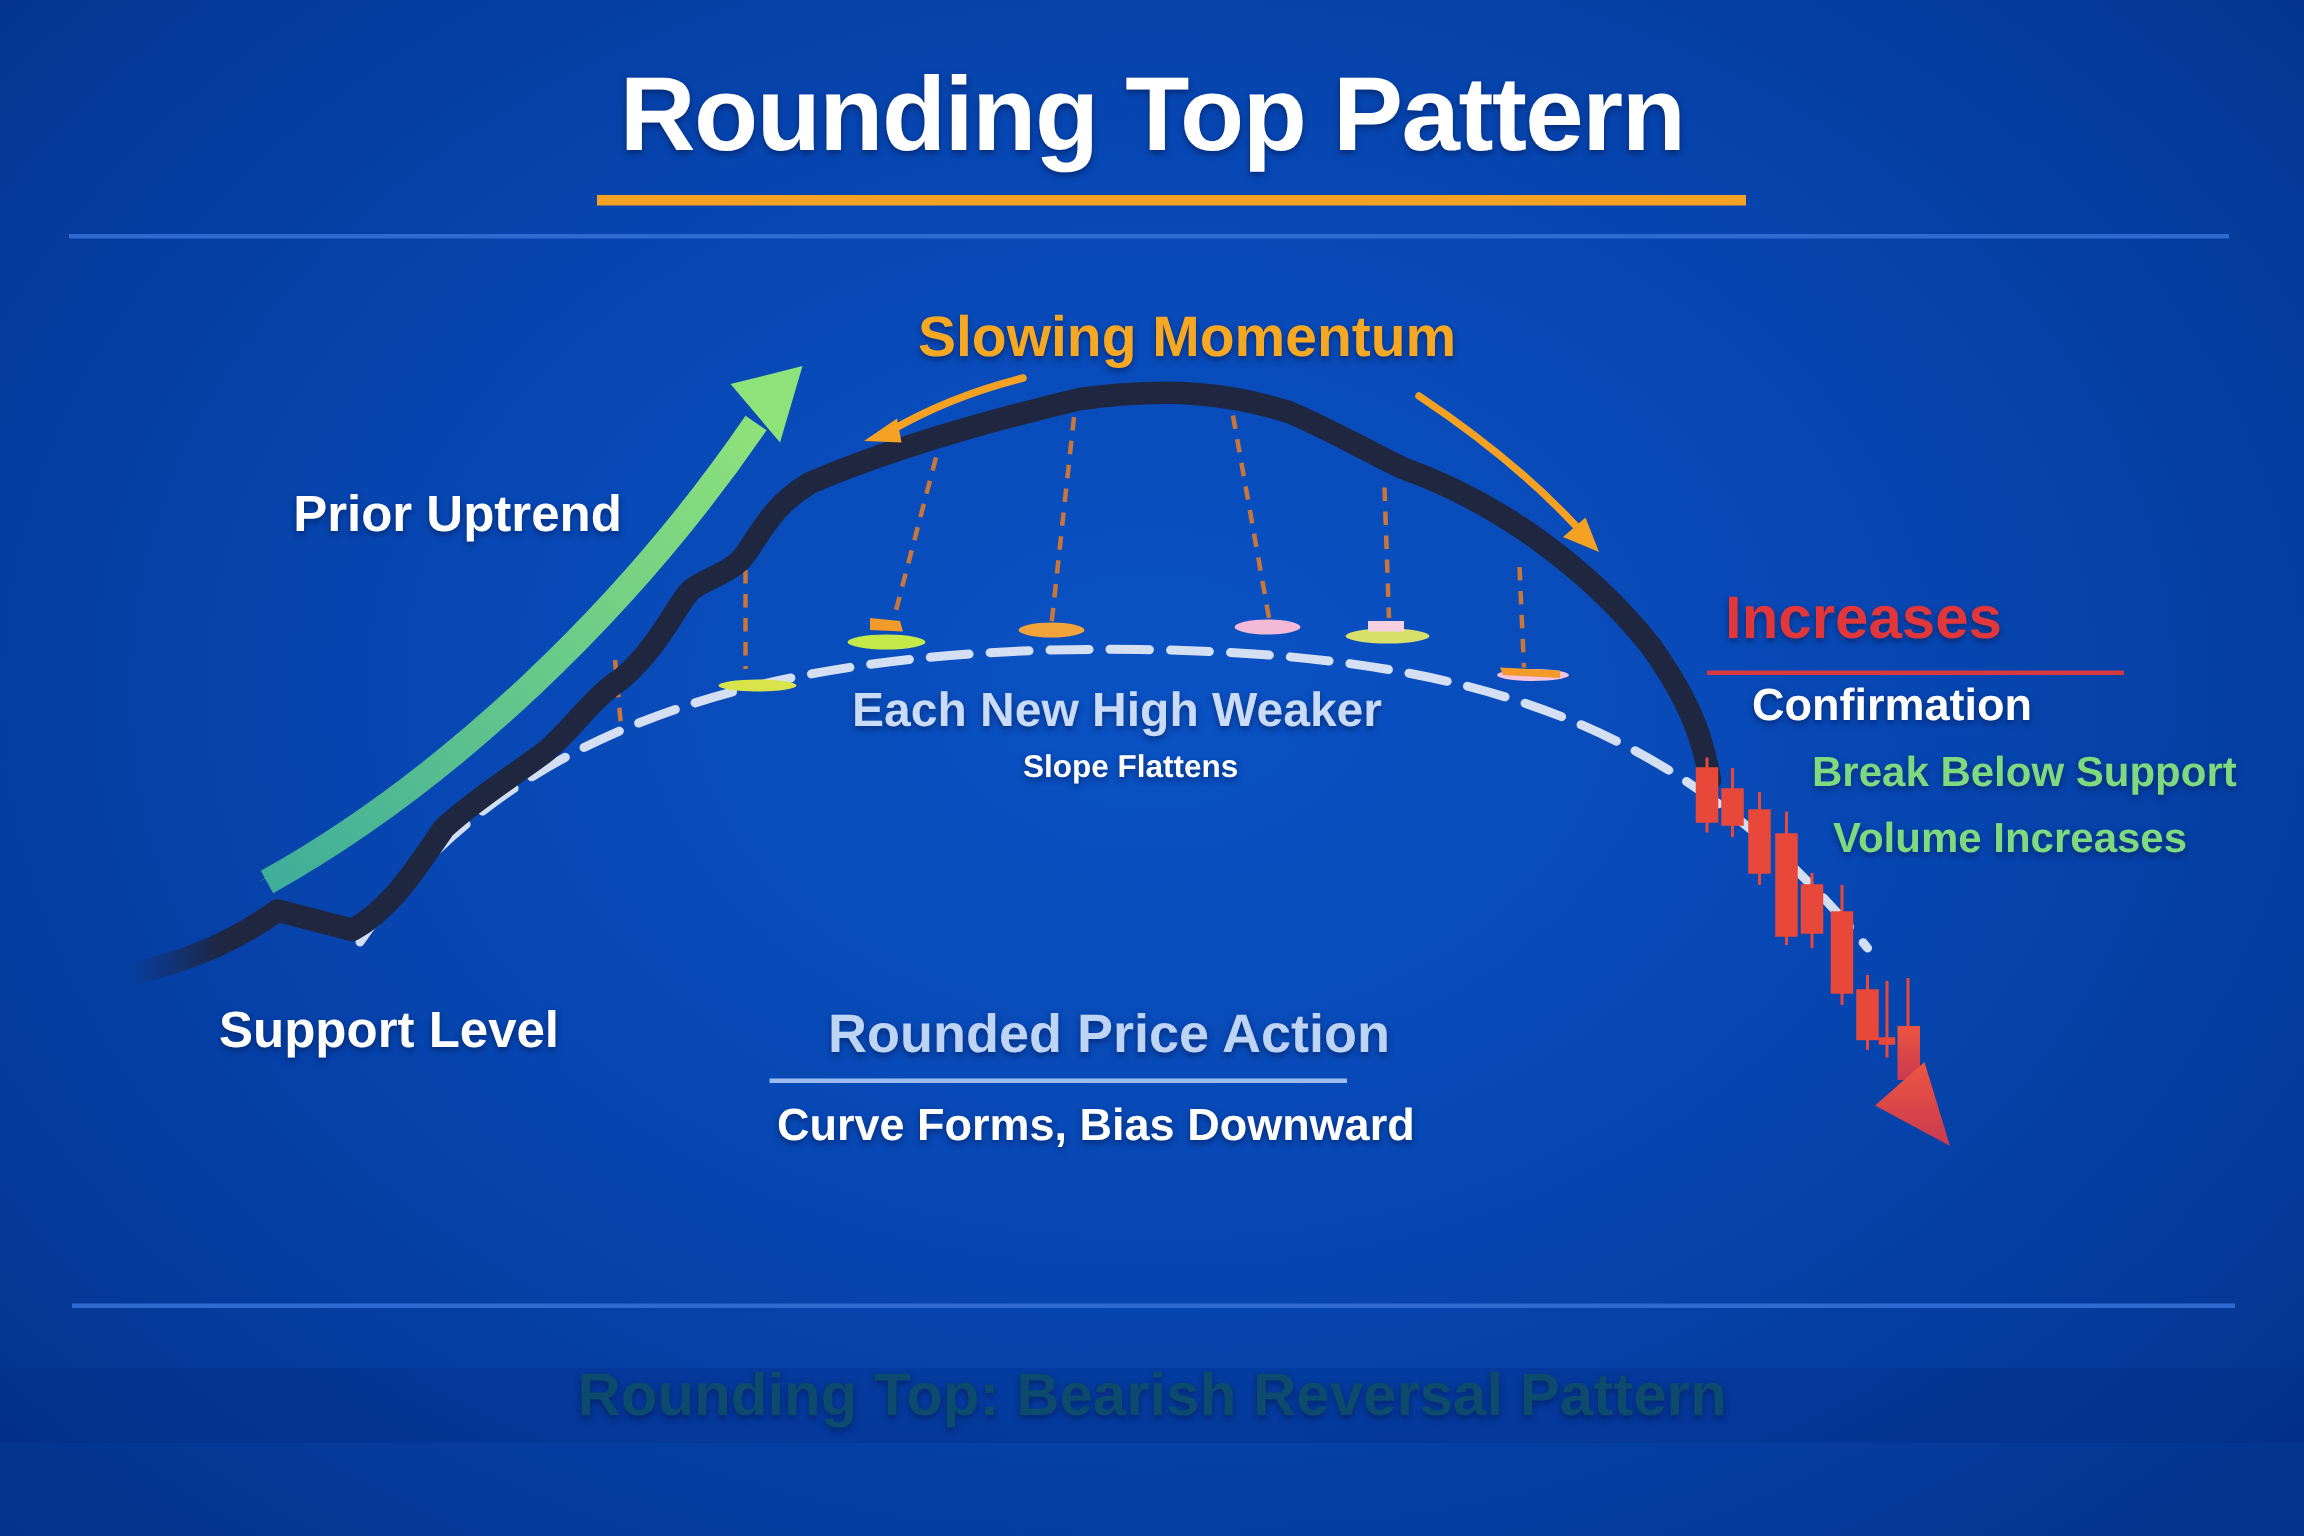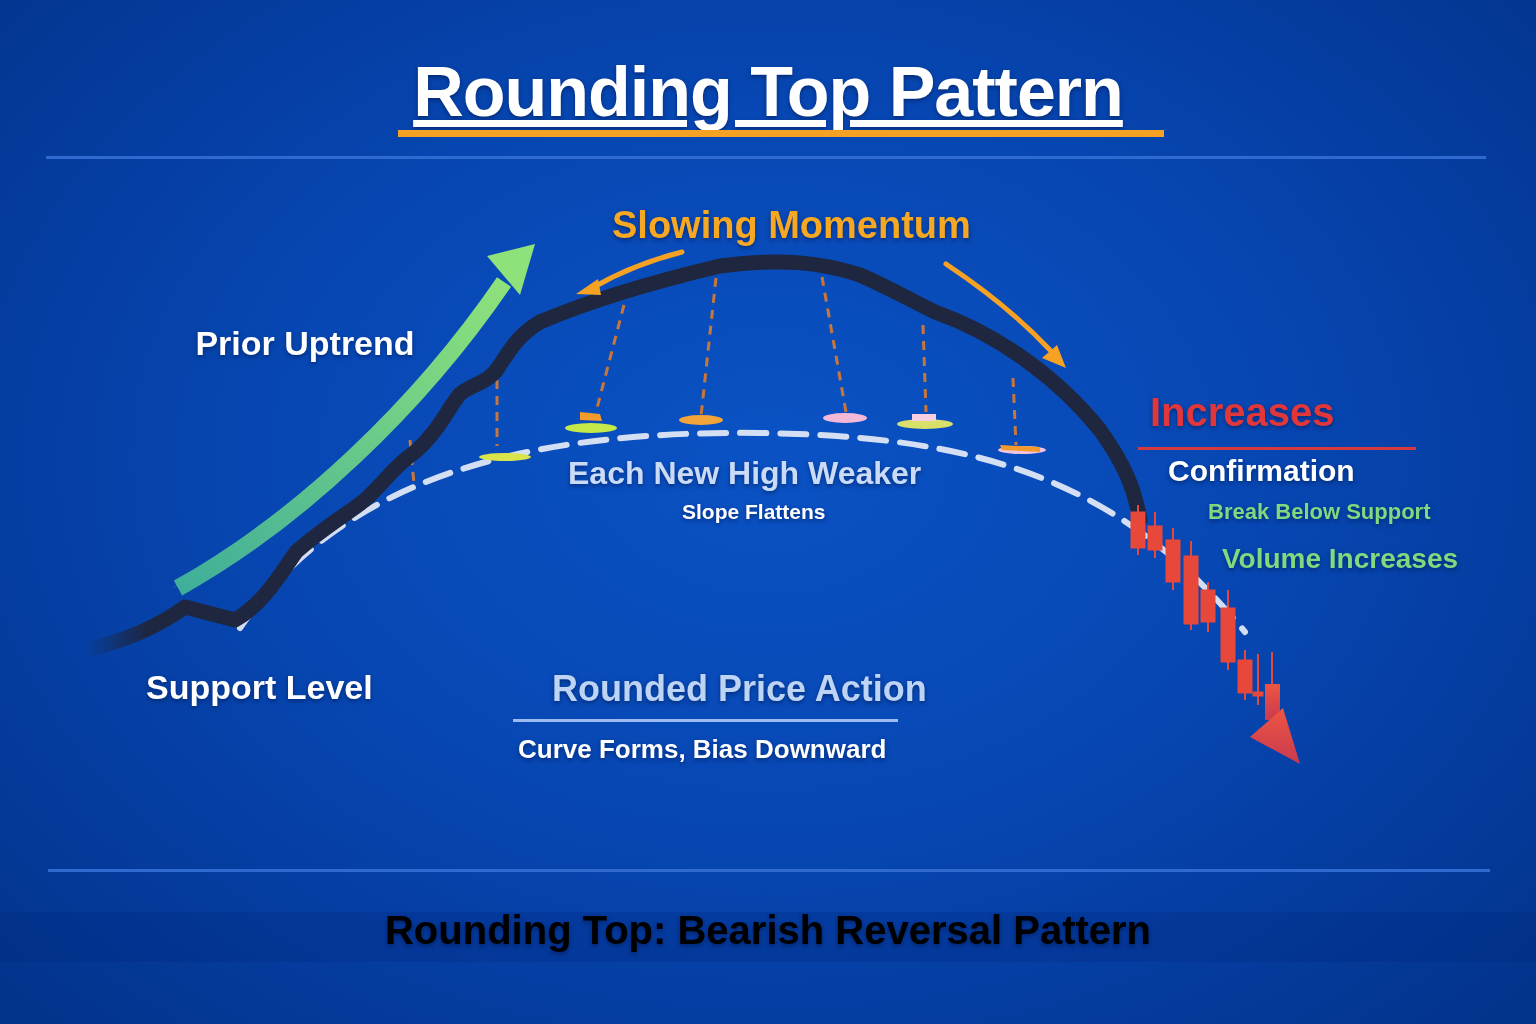--- a/index.html
+++ b/index.html
@@ -1,40 +1,40 @@
 <!DOCTYPE html>
 <html><head>
 <meta charset="utf-8">
 <style>
   html,body{margin:0;padding:0;}
   body{width:1536px;height:1024px;overflow:hidden;position:relative;
     background:radial-gradient(ellipse at 50% 45%, #0a52c4 0%, #0747b3 45%, #043a9a 80%, #03338a 100%);
     font-family:"Liberation Sans", sans-serif;}
   .abs{position:absolute;}
   .txt{white-space:nowrap;font-weight:bold;text-shadow:0 2px 4px rgba(0,20,70,0.55);}
-  #title{left:0;width:1536px;top:52px;text-align:center;font-size:70px;color:#ffffff;letter-spacing:-1px;text-decoration:underline;}
+  #title{left:0;width:1536px;top:36px;text-align:center;font-size:70px;color:#ffffff;letter-spacing:-1px;}
   #title-underline{left:398px;top:130px;width:766px;height:7px;background:#f5a123;}
   .divider{height:3px;background:#2f6ad1;}
   #top-divider{left:46px;top:156px;width:1440px;}
   #bottom-divider{left:48px;top:869px;width:1442px;}
   #bottom-band{left:0;top:912px;width:1536px;height:50px;background:rgba(0,30,110,0.18);}
-  #footer{left:0;width:1536px;top:908px;text-align:center;font-size:40px;color:#000000;}
+  #footer{left:0;width:1536px;top:908px;text-align:center;font-size:40px;color:#0c4a6e;}
   svg#chart{position:absolute;left:0;top:0;}
   #lbl-strong{left:180px;width:250px;top:318px;text-align:center;font-size:34px;color:#fff;line-height:50px;}
   #lbl-slowing{left:612px;top:204px;font-size:38px;color:#f7a823;}
   #lbl-eachhigh{left:568px;top:455px;font-size:32px;color:#c9dbf7;}
   #lbl-slope{left:682px;top:500px;font-size:21px;color:#ffffff;}
   #lbl-support{left:146px;top:668px;font-size:34px;color:#ffffff;}
   #lbl-rounded{left:512px;top:668px;font-size:36px;color:#bed4f5;margin-left:40px;}
   #rounded-underline{left:513px;top:719px;width:385px;height:3px;background:#9cbcef;}
-  #lbl-curve{left:518px;top:734px;font-size:26px;color:#ffffff;}
+  #lbl-curve{left:518px;top:734px;font-size:30px;color:#ffffff;}
   #lbl-breakdown{left:1150px;top:390px;font-size:40px;color:#e2373a;}
   #breakdown-underline{left:1138px;top:447px;width:278px;height:3px;background:#d63a3e;}
   #lbl-confirm{left:1168px;top:454px;font-size:30px;color:#ffffff;text-align:center;}
-  #lbl-break{left:1208px;top:499px;font-size:22px;color:#7fd97f;}
+  #lbl-break{left:1208px;top:499px;font-size:28px;color:#7fd97f;}
   #lbl-volume{left:1222px;top:543px;font-size:28px;color:#7fd97f;}
 </style>
 </head>
 <body>
 
 <div class="abs txt" id="title">Rounding Top Pattern</div>
 <div class="abs" id="title-underline"></div>
 <div class="abs divider" id="top-divider"></div>
 
 <svg id="chart" width="1536" height="1024" viewBox="0 0 1536 1024">

